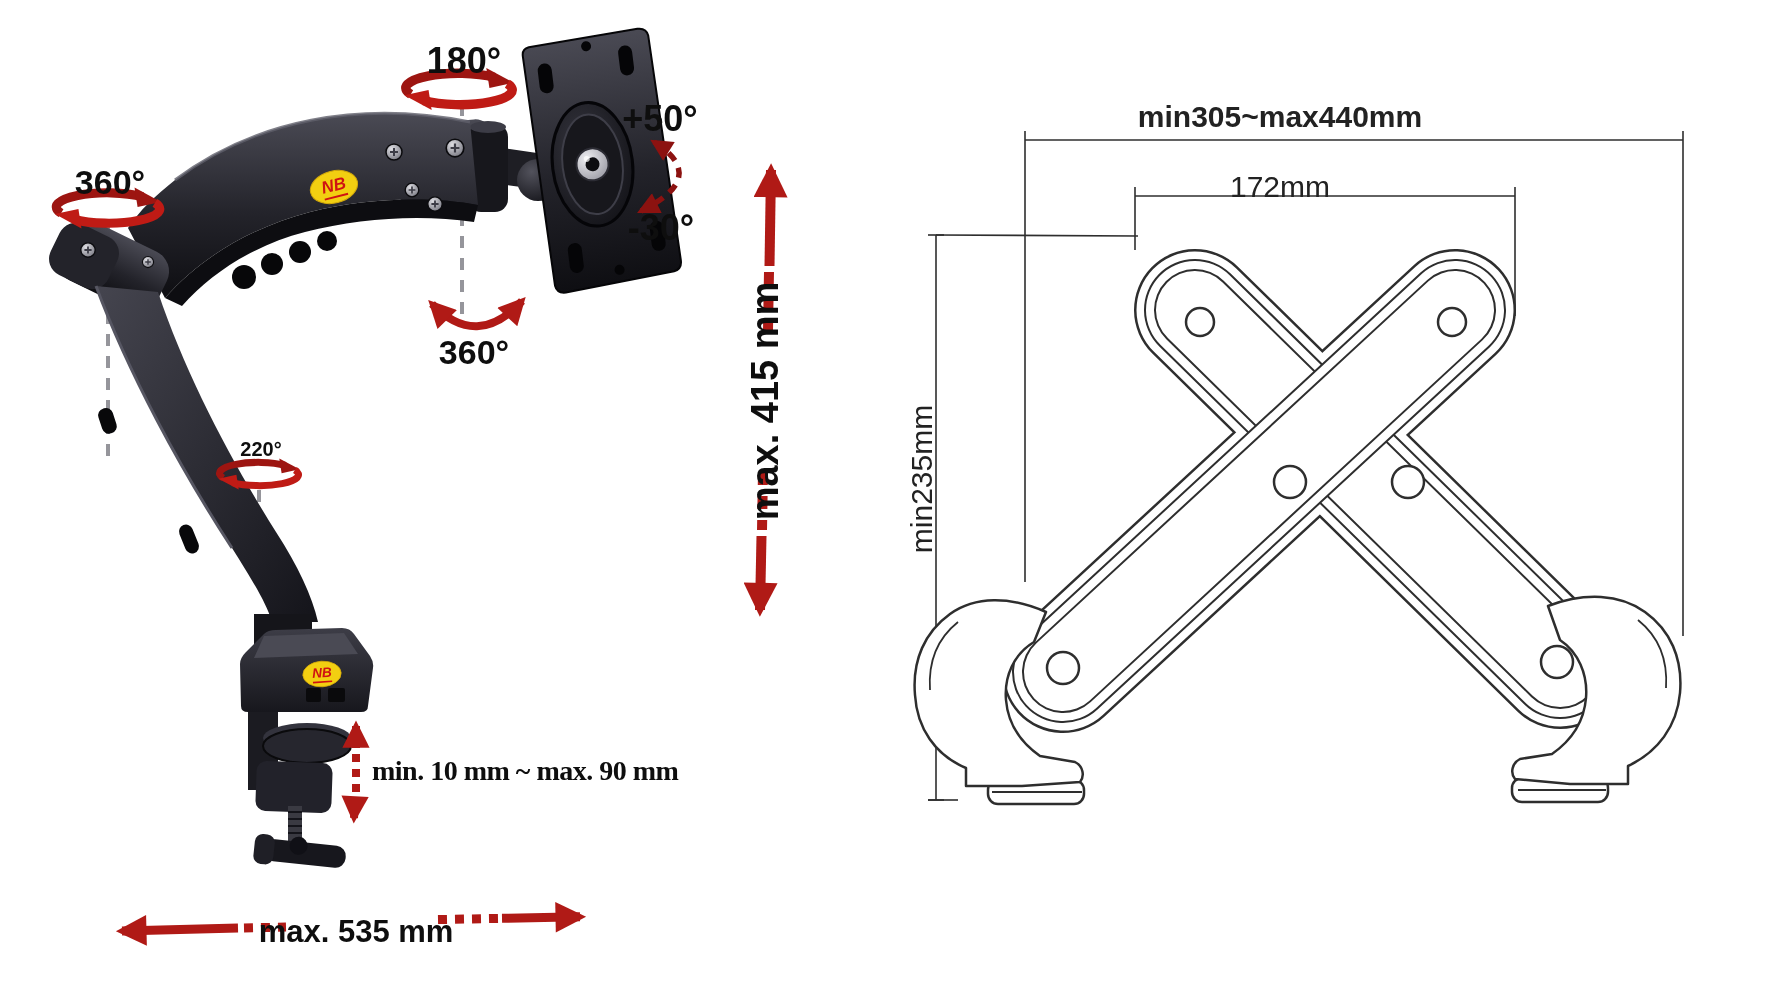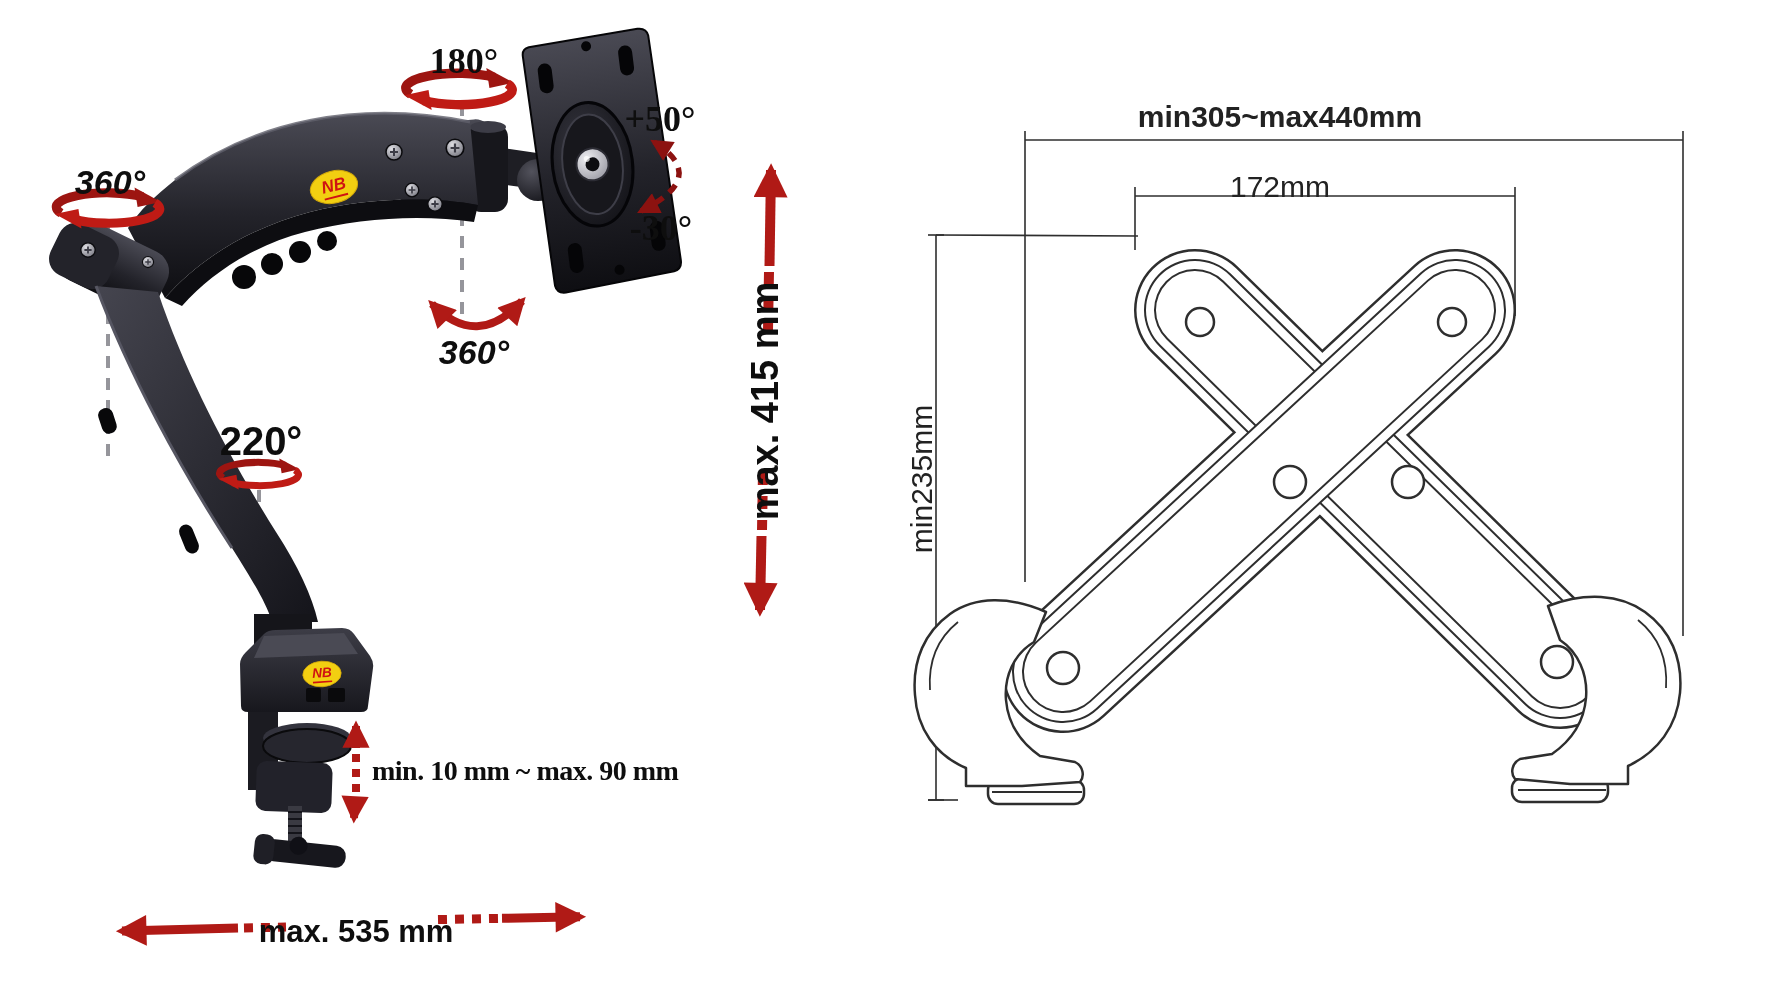--- a/index.html
+++ b/index.html
@@ -8,21 +8,21 @@
     overflow:hidden; font-family:"Liberation Sans", sans-serif;
   }
   svg { position:absolute; left:0; top:0; }
   .lbl {
     position:absolute; transform:translate(-50%,-50%);
     font-weight:bold; color:#0e0e0e; white-space:nowrap; line-height:1;
   }
   .lbl-rot { transform:translate(-50%,-50%) rotate(-90deg); }
   .lbl-left { transform:translate(0,-50%); }
   .lbl-thin { font-weight:400; color:#222; }
-  .fs36 { font-size:36px;font-family:Liberation Serif, serif; } .fs34 { font-size:34px;font-style:italic; } .fs32 { font-size:40px; }
+  .fs36 { font-size:36px; } .fs34 { font-size:34px; } .fs32 { font-size:20px;margin-top:8px; }
   .fs31 { font-size:31px; } .fs30 { font-size:30px; } .fs28 { font-size:28px; letter-spacing:-0.5px; }
   .fs38 { font-size:38px; }
 </style>
 </head>
 <body>
 
 <div class="canvas">
 
 <svg width="1784" height="1000" viewBox="0 0 1784 1000">
   <defs>

